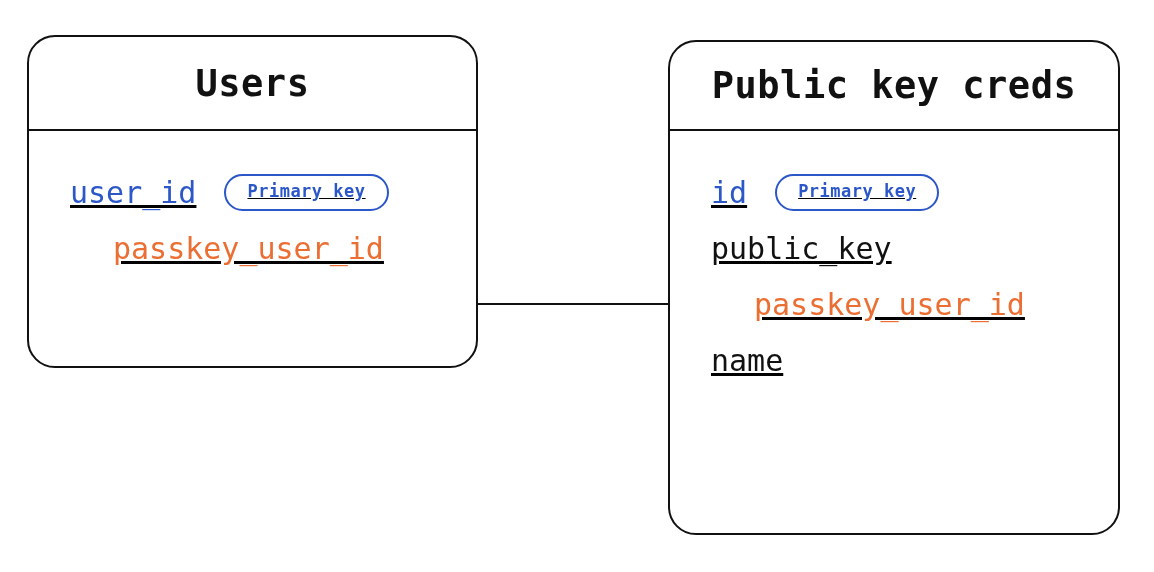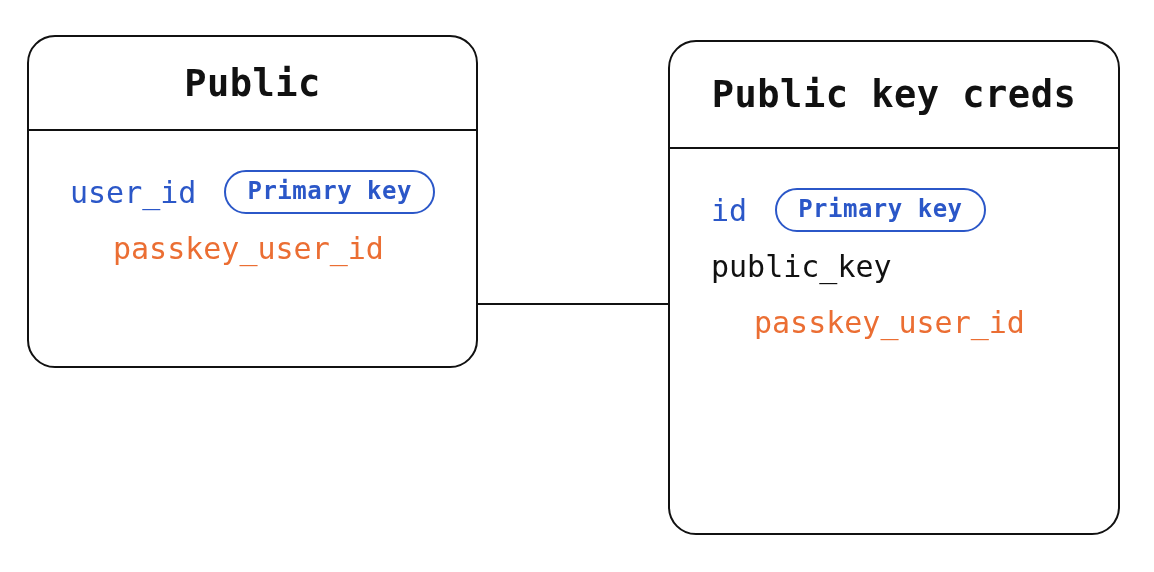--- a/index.html
+++ b/index.html
@@ -54,56 +54,57 @@
     display: flex;
     align-items: center;
     justify-content: center;
     font-weight: bold;
     font-size: 37px;
     letter-spacing: 0.5px;
     color: var(--text, #111111);
     flex: 0 0 auto;
   }
   .users .table-title { height: 94px; }
-  .creds .table-title { height: 107px; }
+  .creds .table-title { height: 89px; }
   .table-body {
     padding: 33px 22px 0 41px;
+    text-decoration: underline;
   }
   .field-row {
     height: 56px;
     display: flex;
     align-items: center;
     font-size: 30px;
     white-space: nowrap;
   }
   .c-primary   { color: var(--primary, #2b57c8); }
   .c-highlight { color: var(--highlight, #eb6e33); margin-left: 43px; }
   .c-normal    { color: var(--text, #111111); }
   .badge {
     margin-left: 28px;
     box-sizing: border-box;
     border: 2px solid var(--primary, #2b57c8);
     color: var(--primary, #2b57c8);
     border-radius: 999px;
-    font-size: 24px;
+    font-size: 17px;
     font-weight: bold;
     line-height: 1;
     padding: 7px 21px 9px 21px;
     letter-spacing: 0.5px;
   }
 </style>
 </head>
 <body>
 
 <div class="canvas">
 
   <div class="connector"></div>
 
   <section class="table-box users">
-    <header class="table-title">Public</header>
+    <header class="table-title">Users</header>
     <div class="table-body">
         <div class="field-row">
           <span class="field-name c-primary">user_id</span>
           <span class="badge">Primary key</span>
         </div>
         <div class="field-row">
           <span class="field-name c-highlight">passkey_user_id</span>
         </div>
       </div>
   </section>
@@ -114,16 +115,19 @@
         <div class="field-row">
           <span class="field-name c-primary">id</span>
           <span class="badge">Primary key</span>
         </div>
         <div class="field-row">
           <span class="field-name c-normal">public_key</span>
         </div>
         <div class="field-row">
           <span class="field-name c-highlight">passkey_user_id</span>
         </div>
+        <div class="field-row">
+          <span class="field-name c-normal">name</span>
+        </div>
       </div>
   </section>
 
 </div>
 
 </body></html>

